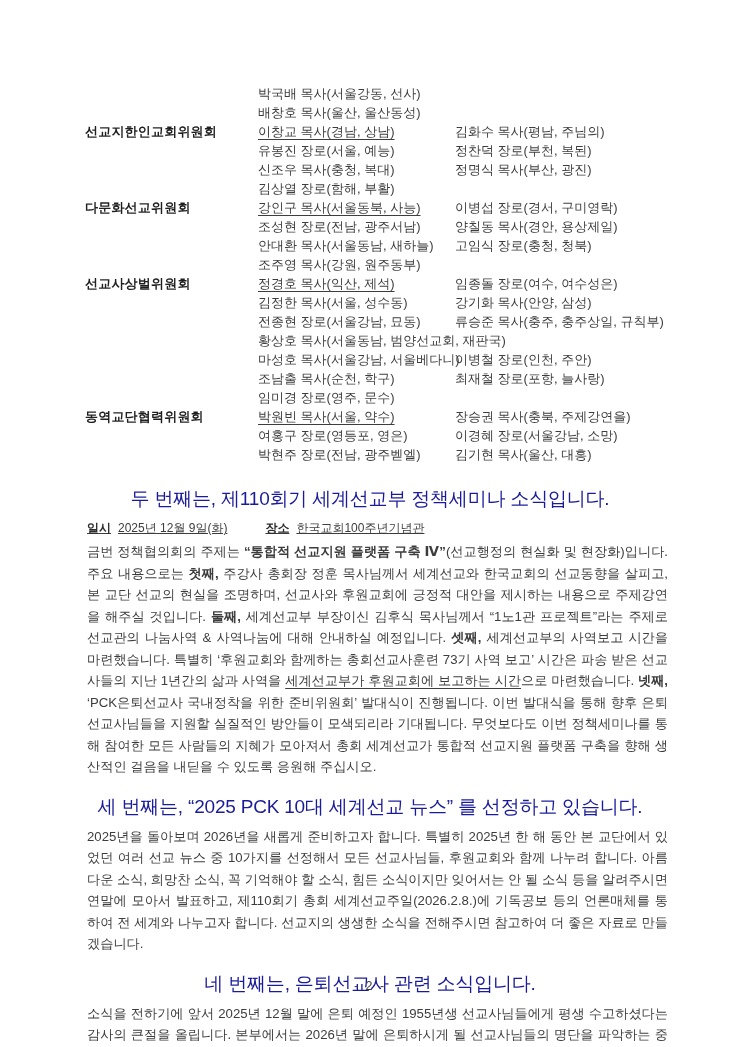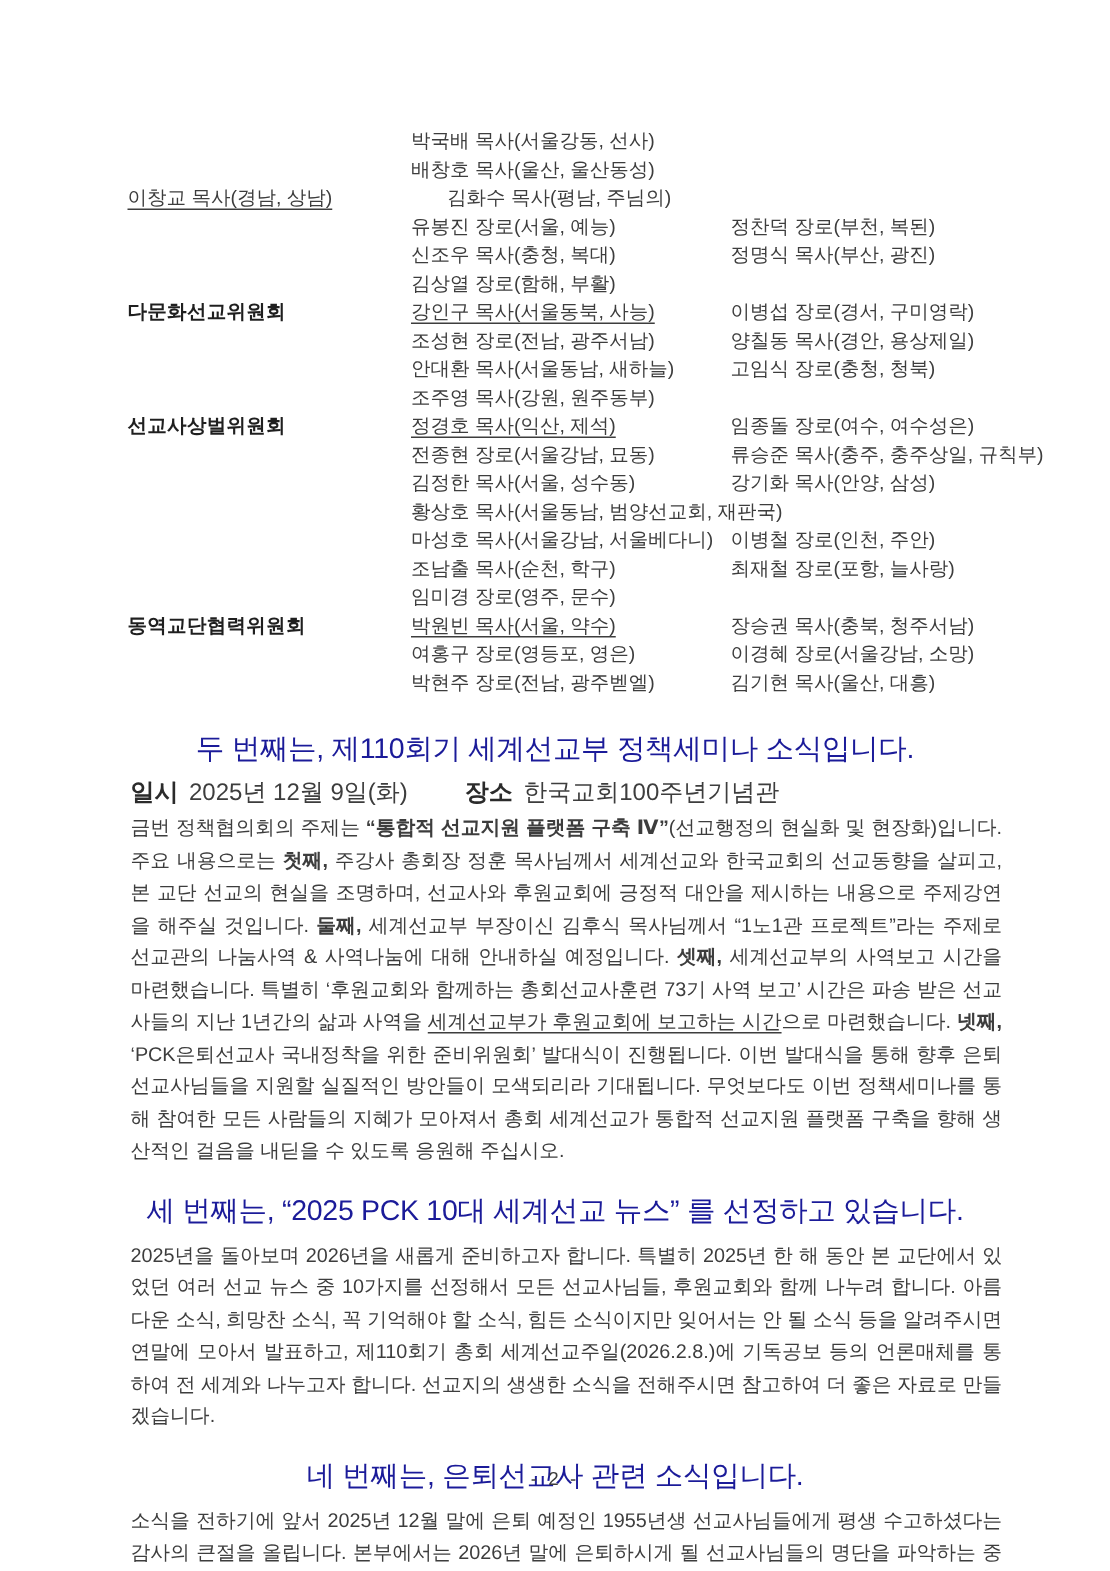--- a/index.html
+++ b/index.html
@@ -24,21 +24,20 @@
     margin-left: 13px;
     font-size: 13px;
     line-height: 19px;
     color: #3d3d3d;
   }
   .crow {
     display: flex;
     align-items: flex-end;
     height: 19px;
     white-space: nowrap;
-    gap: 16px;
   }
   .ccommittee {
     width: 173px;
     flex: 0 0 173px;
     font-weight: 700;
     color: #1f1f1f;
     letter-spacing: 0.2px;
   }
   .cname1 {
     width: 197px;
@@ -63,23 +62,24 @@
     margin: 16px 0 6px 0;
     font-size: 19px;
     font-weight: 400;
     color: #1b1b99;
     letter-spacing: -0.2px;
     text-align: center;
   }
   .section:nth-of-type(2) .section-heading { margin-top: 22px; }
   .meta {
     margin: 2px 0 2px 15px;
-    font-size: 16px;
+    font-size: 12px;
     line-height: 21px;
     color: #3d3d3d;
+    text-decoration: underline;
   }
   .meta .label { font-weight: 700; color: #2b2b2b; margin-right: 7px; }
   .meta .gap { margin-left: 38px; }
   .body-paragraph {
     margin: 2px 0 0 15px;
     font-size: 13.2px;
     line-height: 21.5px;
     color: #3d3d3d;
     text-align: justify;
     word-break: break-all;
@@ -105,20 +105,21 @@
       <div class="crow">
         <div class="ccommittee"></div>
         <div class="cname1">박국배 목사(서울강동, 선사)</div>
       </div>
       <div class="crow">
         <div class="ccommittee"></div>
         <div class="cname1">배창호 목사(울산, 울산동성)</div>
         <div class="cname2"></div>
       </div>
       <div class="crow">
+        <div class="ccommittee">선교지한인교회위원회</div>
         <div class="cname1 u">이창교 목사(경남, 상남)</div>
         <div class="cname2">김화수 목사(평남, 주님의)</div>
       </div>
       <div class="crow">
         <div class="ccommittee"></div>
         <div class="cname1">유봉진 장로(서울, 예능)</div>
         <div class="cname2">정찬덕 장로(부천, 복된)</div>
       </div>
       <div class="crow">
         <div class="ccommittee"></div>
@@ -150,51 +151,51 @@
         <div class="cname1">조주영 목사(강원, 원주동부)</div>
         <div class="cname2"></div>
       </div>
       <div class="crow">
         <div class="ccommittee">선교사상벌위원회</div>
         <div class="cname1 u">정경호 목사(익산, 제석)</div>
         <div class="cname2">임종돌 장로(여수, 여수성은)</div>
       </div>
       <div class="crow">
         <div class="ccommittee"></div>
+        <div class="cname1">김정한 목사(서울, 성수동)</div>
+        <div class="cname2">강기화 목사(안양, 삼성)</div>
+      </div>
+      <div class="crow">
+        <div class="ccommittee"></div>
         <div class="cname1">전종현 장로(서울강남, 묘동)</div>
         <div class="cname2">류승준 목사(충주, 충주상일, 규칙부)</div>
       </div>
       <div class="crow">
         <div class="ccommittee"></div>
-        <div class="cname1">김정한 목사(서울, 성수동)</div>
-        <div class="cname2">강기화 목사(안양, 삼성)</div>
-      </div>
-      <div class="crow">
-        <div class="ccommittee"></div>
         <div class="cname1 wide">황상호 목사(서울동남, 범양선교회, 재판국)</div>
       </div>
       <div class="crow">
         <div class="ccommittee"></div>
         <div class="cname1">마성호 목사(서울강남, 서울베다니)</div>
         <div class="cname2">이병철 장로(인천, 주안)</div>
       </div>
       <div class="crow">
         <div class="ccommittee"></div>
         <div class="cname1">조남출 목사(순천, 학구)</div>
         <div class="cname2">최재철 장로(포항, 늘사랑)</div>
       </div>
       <div class="crow">
         <div class="ccommittee"></div>
         <div class="cname1">임미경 장로(영주, 문수)</div>
         <div class="cname2"></div>
       </div>
       <div class="crow">
         <div class="ccommittee">동역교단협력위원회</div>
         <div class="cname1 u">박원빈 목사(서울, 약수)</div>
-        <div class="cname2">장승권 목사(충북, 청주서남)</div>
+        <div class="cname2">장승권 목사(충북, 주제강연을)</div>
       </div>
       <div class="crow">
         <div class="ccommittee"></div>
         <div class="cname1">여홍구 장로(영등포, 영은)</div>
         <div class="cname2">이경혜 장로(서울강남, 소망)</div>
       </div>
       <div class="crow">
         <div class="ccommittee"></div>
         <div class="cname1">박현주 장로(전남, 광주벧엘)</div>
         <div class="cname2">김기현 목사(울산, 대흥)</div>

